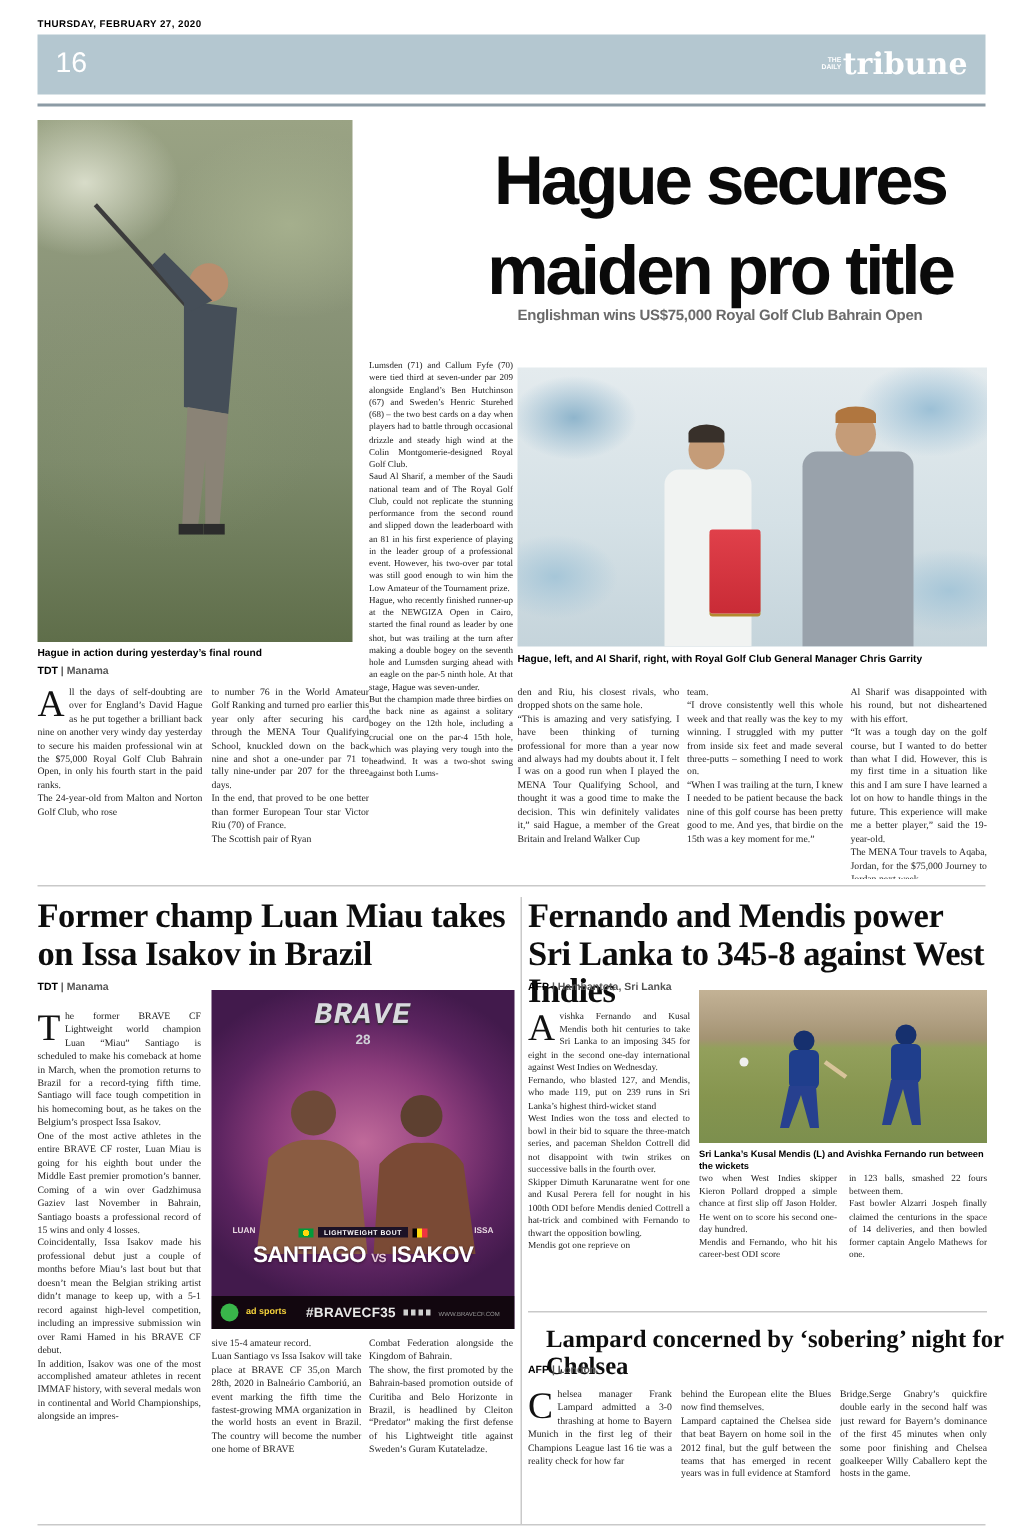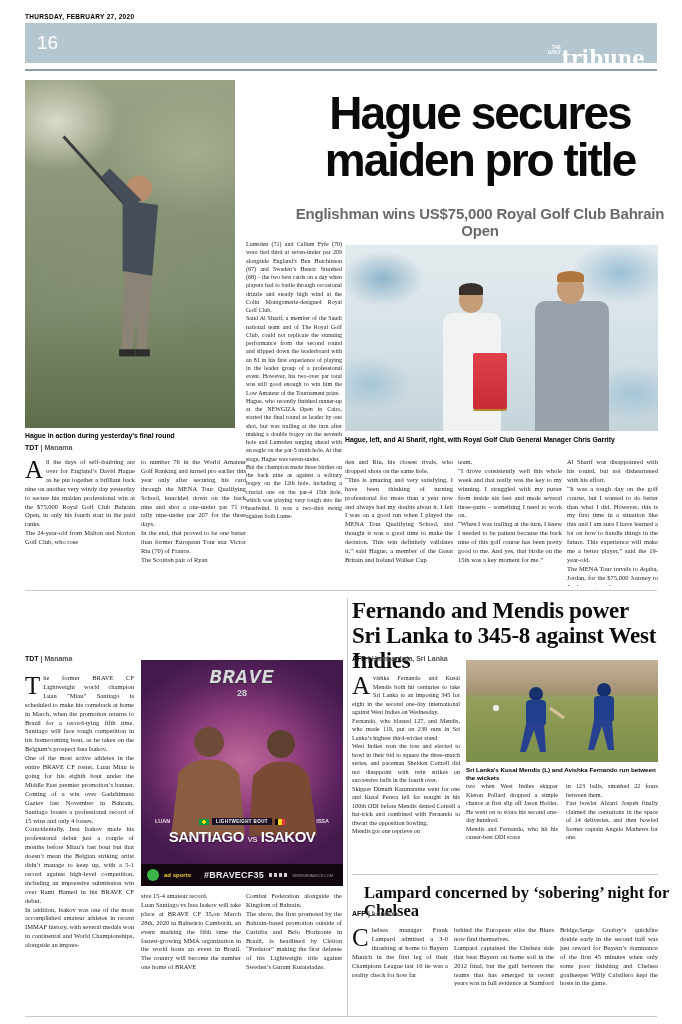--- a/index.html
+++ b/index.html
@@ -10,21 +10,21 @@
   
   .dateline{font-family:"Liberation Sans",sans-serif;font-size:6.5px;font-weight:bold;
             letter-spacing:.3px;color:#000;}
   .band{background:#b4c7d0;display:flex;align-items:center;}
   .pagenum{font-family:"Liberation Sans",sans-serif;font-size:19px;color:#fff;margin-left:12px;}
   .sports{position:absolute;left:0;right:0;text-align:center;font-family:"DejaVu Serif",serif;
           font-weight:normal;color:#4e93a7;font-size:40px;line-height:36px;letter-spacing:1px;}
   .masthead{position:absolute;right:12px;top:9px;display:flex;align-items:center;color:#fff;}
   .masthead .tiny{display:flex;flex-direction:column;font-family:"Liberation Sans",sans-serif;
                   font-size:4.5px;font-weight:bold;line-height:5px;margin-right:1px;text-align:right;}
-  .masthead .trib{font-family:"DejaVu Serif",serif;font-weight:bold;font-size:20px;line-height:20px;margin-top:16px;}
+  .masthead .trib{font-family:"DejaVu Serif",serif;font-weight:bold;font-size:20px;line-height:20px;}
   .rule{background:#8c9ba5;}
   .divider{background:#c9c9c9;}
 
   
   .photo{overflow:hidden;}
   .golf{background:
       radial-gradient(90px 70px at 15% 12%, #d8dcc9 0%, rgba(216,220,201,0) 70%),
       radial-gradient(120px 90px at 80% 20%, #a5af8d 0%, rgba(165,175,141,0) 70%),
       radial-gradient(140px 120px at 40% 55%, #8b977457 0%, rgba(139,151,116,0) 80%),
       linear-gradient(180deg,#9aa384 0%, #8a9478 35%, #7d8a6b 65%, #5f6e4a 100%);}
@@ -39,22 +39,22 @@
   .hair{position:absolute;border-radius:50% 50% 0 0;background:#38302a;}
   .trophy{position:absolute;background:linear-gradient(180deg,#e0404a,#c92b36);
           border-radius:2px;box-shadow:0 2px 0 #b3892f;}
   .cricket{background:
       linear-gradient(180deg,#c3b295 0%, #b2a184 18%, #a39372 32%, #93a05c 38%, #86954f 70%, #7c8f4e 100%);}
   .caption{font-family:"Liberation Sans",sans-serif;font-weight:bold;font-size:6.8px;
            line-height:8px;color:#000;}
 
   
   .mainhead{font-family:"Liberation Sans",sans-serif;font-weight:bold;font-size:46px;
-            line-height:47px;letter-spacing:-2px;color:#0a0a0a;text-align:center;}
-  .subhead{font-family:"Liberation Sans",sans-serif;font-weight:bold;font-size:15px;
+            line-height:60px;letter-spacing:-2px;color:#0a0a0a;text-align:center;}
+  .subhead{font-family:"Liberation Sans",sans-serif;font-weight:bold;font-size:10px;
            color:#6a6a6a;text-align:center;letter-spacing:-.2px;}
   .sechead{font-family:"Liberation Serif",serif;font-weight:bold;font-size:23px;
            line-height:25px;letter-spacing:-.3px;color:#0d0d0d;}
   .smallhead{font-family:"Liberation Serif",serif;font-weight:bold;font-size:16.5px;
              line-height:18px;color:#0d0d0d;}
   .byline{font-family:"Liberation Sans",sans-serif;font-size:7px;}
   .byline .ag{font-weight:bold;color:#000;}
   .byline .loc{font-weight:bold;color:#555;}
 
   
@@ -164,20 +164,21 @@
 “I drove consistently well this whole week and that really was the key to my winning. I struggled with my putter from inside six feet and made several three-putts – something I need to work on.
 “When I was trailing at the turn, I knew I needed to be patient because the back nine of this golf course has been pretty good to me. And yes, that birdie on the 15th was a key moment for me.”</div>
   <div class="abs coltext" style="left:567px;top:458px;width:91px;height:128px;">Al Sharif was disappointed with his round, but not disheartened with his effort.
 “It was a tough day on the golf course, but I wanted to do better than what I did. However, this is my first time in a situation like this and I am sure I have learned a lot on how to handle things in the future. This experience will make me a better player,” said the 19-year-old.
 The MENA Tour travels to Aqaba, Jordan, for the $75,000 Journey to Jordan next week.</div>
 
   <div class="abs divider" style="left:25px;top:590px;width:632px;height:1px;"></div>
   <div class="abs divider" style="left:347px;top:598px;width:1px;height:418px;"></div>
   <div class="abs divider" style="left:25px;top:1016px;width:632px;height:1px;"></div>
 
+  <div class="abs sechead" style="left:25px;top:598px;width:315px;">Former champ Luan Miau takes on Issa Isakov in Brazil</div>
   <div class="abs byline" style="left:25px;top:655px;">
     <span class="ag">TDT</span>
     <span class="loc">| Manama</span>
   </div>
   <div class="abs coltext" style="left:25px;top:674px;width:109px;height:342px;"><span class="dropcap">T</span><span>he former BRAVE CF Lightweight world champion Luan “Miau” Santiago is scheduled to make his comeback at home in March, when the promotion returns to Brazil for a record-tying fifth time. Santiago will face tough competition in his homecoming bout, as he takes on the Belgium’s prospect Issa Isakov.
 One of the most active athletes in the entire BRAVE CF roster, Luan Miau is going for his eighth bout under the Middle East premier promotion’s banner. Coming of a win over Gadzhimusa Gaziev last November in Bahrain, Santiago boasts a professional record of 15 wins and only 4 losses.
 Coincidentally, Issa Isakov made his professional debut just a couple of months before Miau’s last bout but that doesn’t mean the Belgian striking artist didn’t manage to keep up, with a 5-1 record against high-level competition, including an impressive submission win over Rami Hamed in his BRAVE CF debut.
 In addition, Isakov was one of the most accomplished amateur athletes in recent IMMAF history, with several medals won in continental and World Championships, alongside an impres-</span></div>
 
   <div class="abs poster" style="left:141px;top:660px;width:202px;height:226px;">

